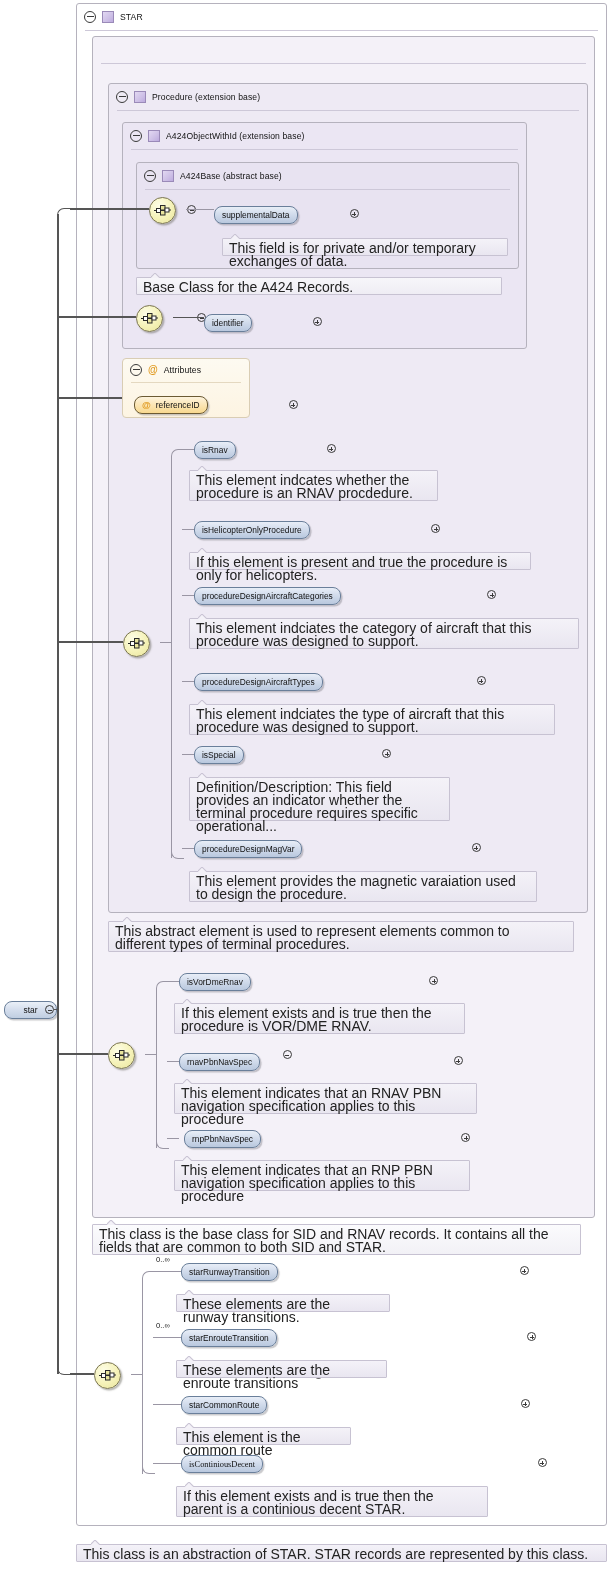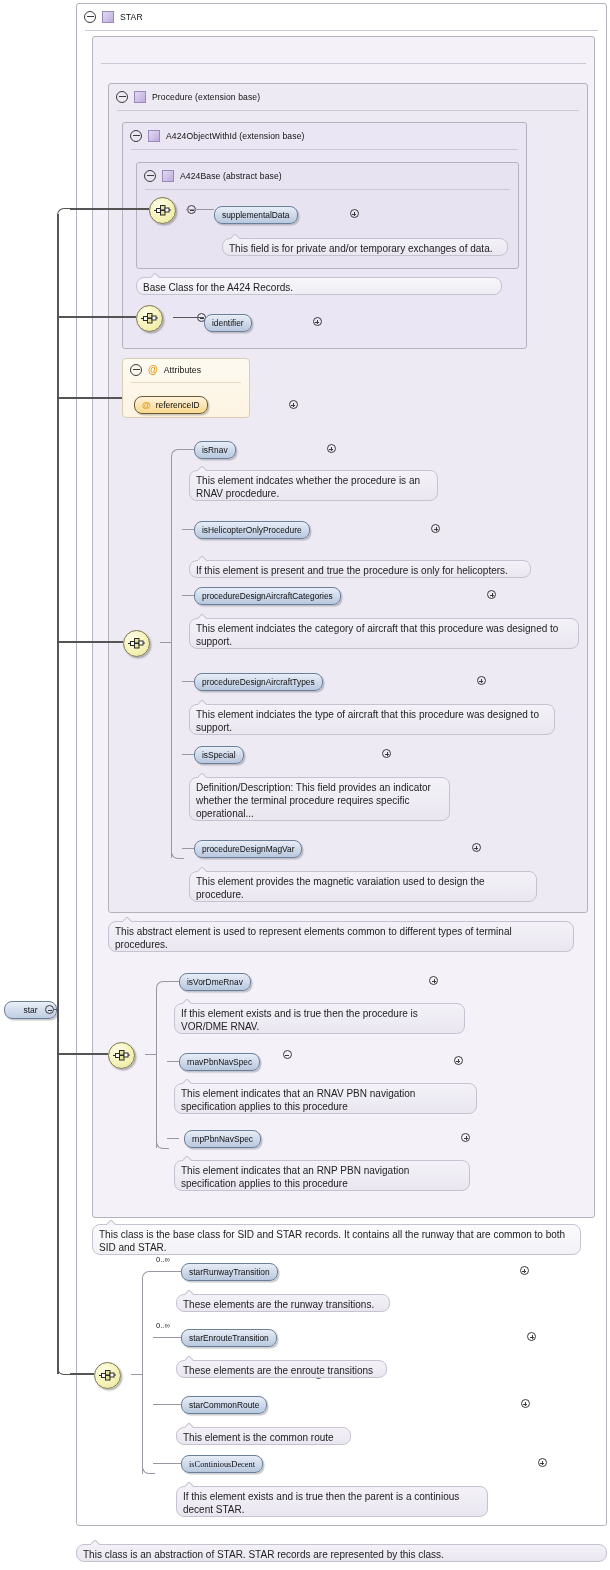--- a/index.html
+++ b/index.html
@@ -67,23 +67,23 @@
     border-radius:8px;
   }
   .enode.attr .at{color:#e09a20;font-weight:bold;margin-right:5px;font-size:9px;}
   .enode.root{
     border:1px solid #6a7f9a;
     background:linear-gradient(180deg,#eaf0f8 0%,#d6dfee 45%,#c0cee1 100%);
   }
 
   
   .doc{
-    position:absolute;border:1px solid #c7c2d2;border-radius:8px;
+    position:absolute;border:1px solid #c7c2d2;border-radius:1px;
     background:linear-gradient(180deg,#f4f2f8 0%,#e9e6f0 100%);
-    font-size:10px;line-height:13px;color:#222;
+    font-size:14px;line-height:13px;color:#222;
     padding:3px 12px 3px 6px;box-sizing:border-box;
   }
   .doc.plain{background:linear-gradient(180deg,#fbfbfd 0%,#f2f1f6 100%);}
   
   .notch{
     position:absolute;width:9px;height:5px;top:-5px;left:8px;overflow:hidden;
   }
   .notch::before{
     content:"";position:absolute;left:0;top:1px;width:7px;height:7px;
     background:#f4f2f8;border-left:1px solid #c7c2d2;border-top:1px solid #c7c2d2;
@@ -276,21 +276,21 @@
   <div class="notch"></div>
   <span>This element indcates whether the procedure is an RNAV procdedure.</span>
 </div>
 
 
 <div class="ln lnh lng abs" style="left:182px;top:529px;width:12px;"></div>
 <div class="enode" style="left:194px;top:521px;">
   <span>isHelicopterOnlyProcedure</span>
 </div>
 <span class="abs pm plus" style="left:340px;top:524px;"></span>
-<div class="doc" style="left:189px;top:552px;width:342px;height:18px;margin-top:8px;">
+<div class="doc" style="left:189px;top:552px;width:342px;height:18px;">
   <div class="notch"></div>
   <span>If this element is present and true the procedure is only for helicopters.</span>
 </div>
 
 
 <div class="ln lnh lng abs" style="left:182px;top:595px;width:12px;"></div>
 <div class="enode" style="left:194px;top:587px;">
   <span>procedureDesignAircraftCategories</span>
 </div>
 <span class="abs pm plus" style="left:385px;top:590px;"></span>
@@ -385,21 +385,21 @@
 </div>
 <span class="abs pm plus" style="left:279px;top:1133px;"></span>
 <div class="doc" style="left:174px;top:1160px;width:296px;height:31px;">
   <div class="notch"></div>
   <span>This element indicates that an RNP PBN navigation specification applies to this procedure</span>
 </div>
 
 
 <div class="doc plain" style="left:92px;top:1224px;width:489px;height:31px;">
   <div class="notch" style="left:14px;"></div>
-  <span>This class is the base class for SID and STAR records. It contains all the runway that are common to both SID and STAR.</span>
+  <span>This class is the base class for SID and RNAV records. It contains all the fields that are common to both SID and STAR.</span>
 </div>
 
 
 <div class="seq" style="left:94px;top:1362px;">
   <svg width="17" height="13" viewBox="0 0 17 13" aria-hidden="true">
     <line x1="0" y1="6.5" x2="3" y2="6.5" stroke="#2a2a2a" stroke-width="1"></line>
     <rect x="2.5" y="4.5" width="4" height="4" fill="#ffffff" stroke="#2a2a2a" stroke-width="1"></rect>
     <rect x="6.5" y="1.5" width="4.5" height="4.5" fill="#e8e49c" stroke="#2a2a2a" stroke-width="1"></rect>
     <rect x="6.5" y="6.5" width="4.5" height="4.5" fill="#e8e49c" stroke="#2a2a2a" stroke-width="1"></rect>
     <rect x="11" y="4" width="4" height="4" fill="#ffffff" stroke="#2a2a2a" stroke-width="1"></rect>

